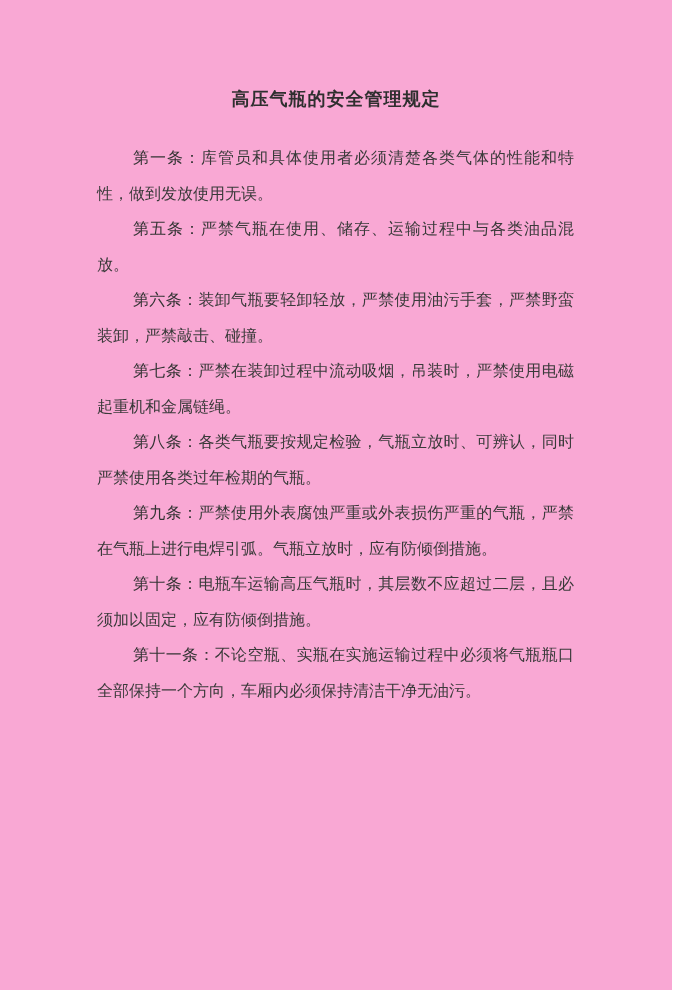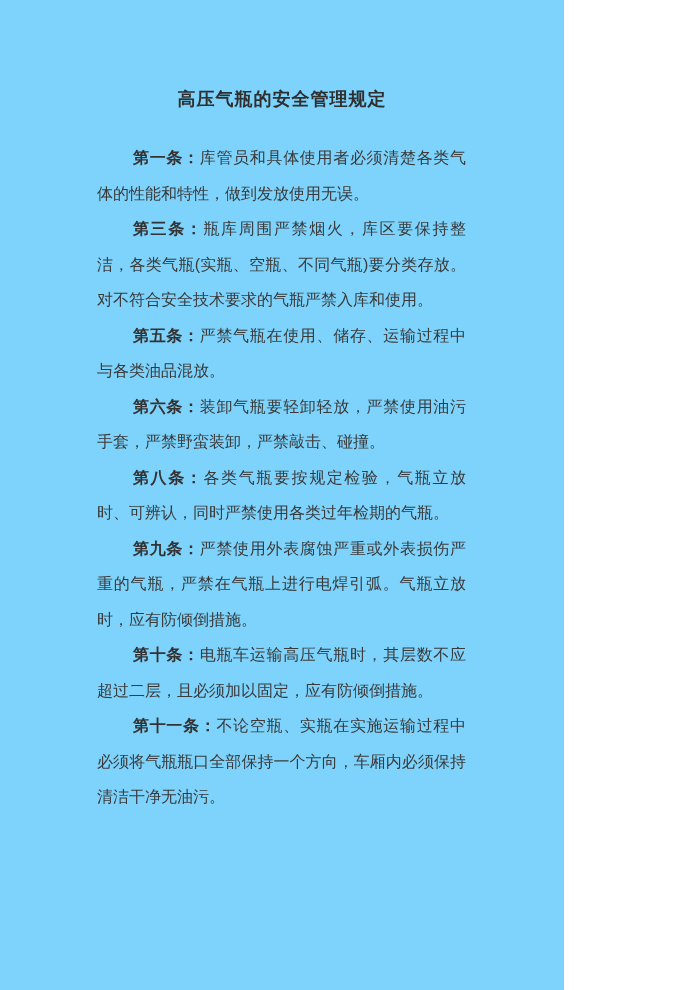--- a/index.html
+++ b/index.html
@@ -2,23 +2,23 @@
 <html><head>
 <meta charset="utf-8">
 <style>
   html, body {
     margin: 0;
     padding: 0;
     background: #ffffff;
   }
   .page {
     position: relative;
-    width: 564px;
+    width: 672px;
     height: 990px;
-    background: #7dd3fc;
+    background: #f9a8d4;
     overflow: hidden;
     font-family: "Liberation Sans", "DejaVu Sans", sans-serif;
     color: #3a3a3a;
   }
   .doc-title {
     padding-top: 87px;
     margin: 0;
     font-size: 18px;
     line-height: 24px;
     font-weight: 700;
@@ -33,46 +33,46 @@
     text-align: justify;
     text-justify: inter-ideograph;
   }
   .article {
     margin: 0;
     padding: 0;
     text-indent: 2.25em;
     word-break: break-all;
   }
   .article .label {
-    font-weight: 700;
+    font-weight: 400;
     color: #333333;
   }
   .article .body-text {
     font-weight: 400;
   }
 </style>
 </head>
 <body>
 
 <div class="page">
 
   <h1 class="doc-title">高压气瓶的安全管理规定</h1>
 
   <div class="doc-body">
 
     <p class="article"><strong class="label">第一条</strong><strong class="label">：</strong><span class="body-text">库管员和具体使用者必须清楚各类气体的性能和特性，做到发放使用无误。</span></p>
 
 
-    <p class="article"><strong class="label">第三条</strong><strong class="label">：</strong><span class="body-text">瓶库周围严禁烟火，库区要保持整洁，各类气瓶(实瓶、空瓶、不同气瓶)要分类存放。对不符合安全技术要求的气瓶严禁入库和使用。</span></p>
 
 
     <p class="article"><strong class="label">第五条</strong><strong class="label">：</strong><span class="body-text">严禁气瓶在使用、储存、运输过程中与各类油品混放。</span></p>
 
     <p class="article"><strong class="label">第六条</strong><strong class="label">：</strong><span class="body-text">装卸气瓶要轻卸轻放，严禁使用油污手套，严禁野蛮装卸，严禁敲击、碰撞。</span></p>
 
+    <p class="article"><strong class="label">第七条</strong><strong class="label">：</strong><span class="body-text">严禁在装卸过程中流动吸烟，吊装时，严禁使用电磁起重机和金属链绳。</span></p>
 
     <p class="article"><strong class="label">第八条</strong><strong class="label">：</strong><span class="body-text">各类气瓶要按规定检验，气瓶立放时、可辨认，同时严禁使用各类过年检期的气瓶。</span></p>
 
     <p class="article"><strong class="label">第九条</strong><strong class="label">：</strong><span class="body-text">严禁使用外表腐蚀严重或外表损伤严重的气瓶，严禁在气瓶上进行电焊引弧。气瓶立放时，应有防倾倒措施。</span></p>
 
     <p class="article"><strong class="label">第十条</strong><strong class="label">：</strong><span class="body-text">电瓶车运输高压气瓶时，其层数不应超过二层，且必须加以固定，应有防倾倒措施。</span></p>
 
     <p class="article"><strong class="label">第十一条</strong><strong class="label">：</strong><span class="body-text">不论空瓶、实瓶在实施运输过程中必须将气瓶瓶口全部保持一个方向，车厢内必须保持清洁干净无油污。</span></p>
 
   </div>

